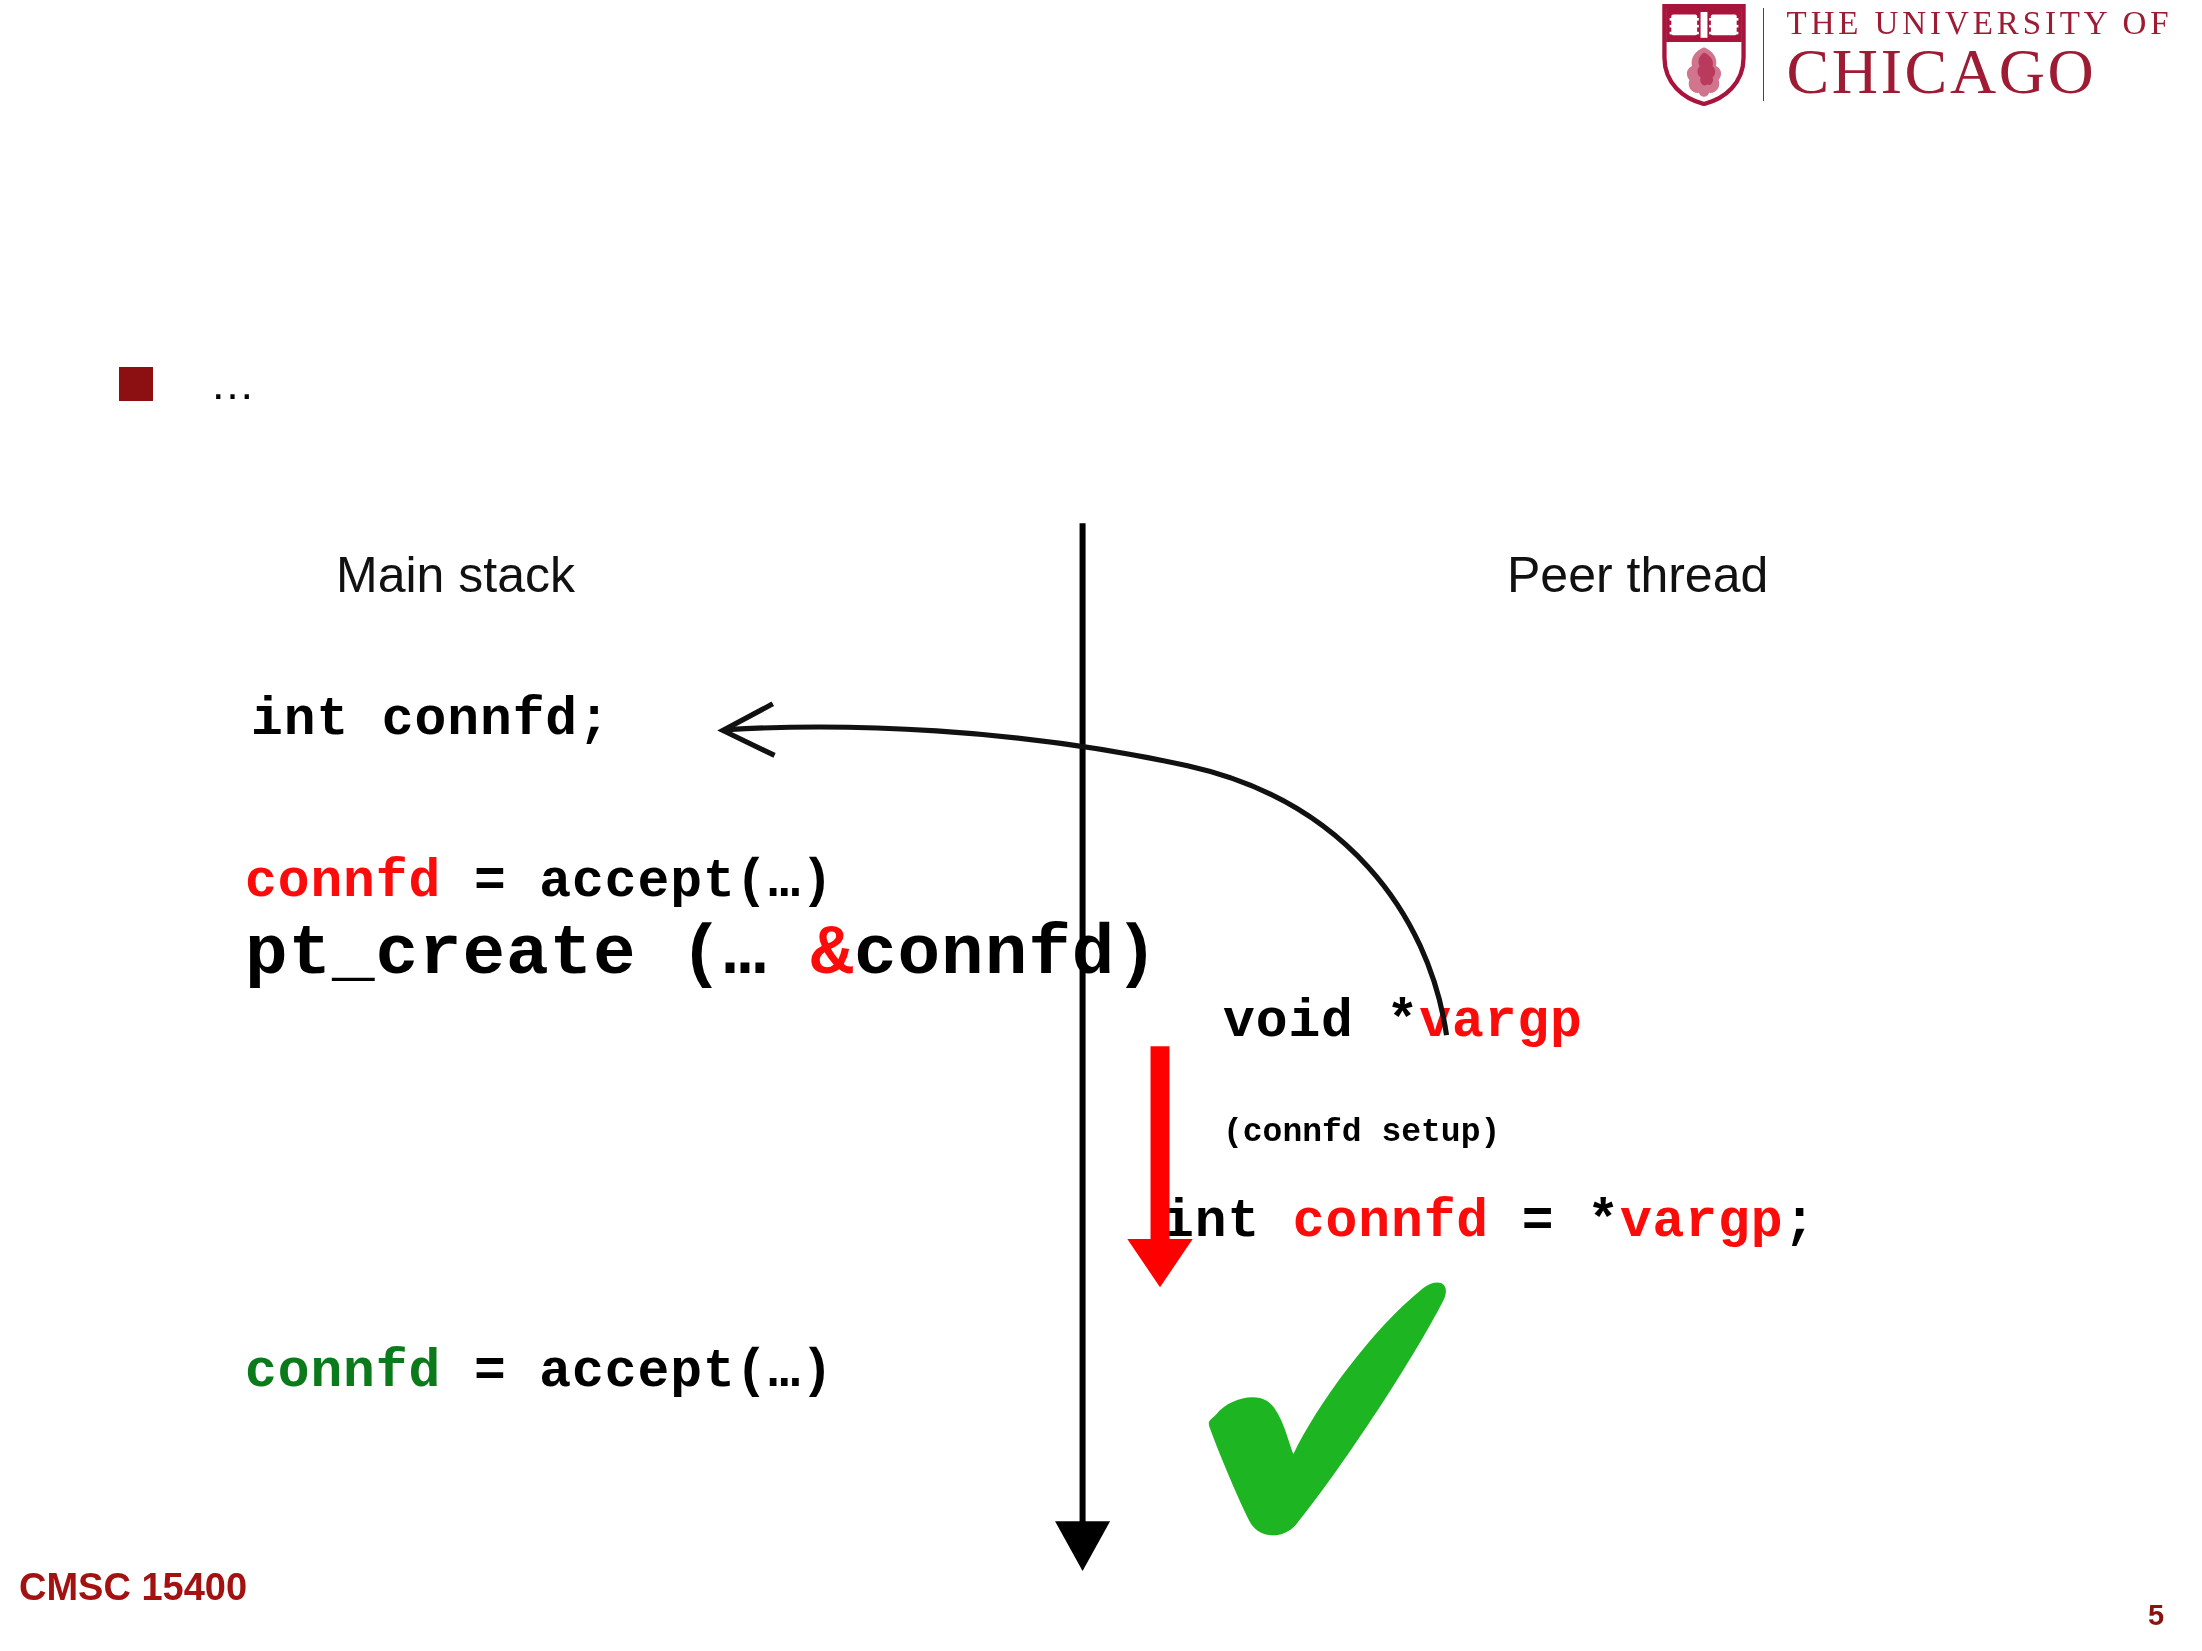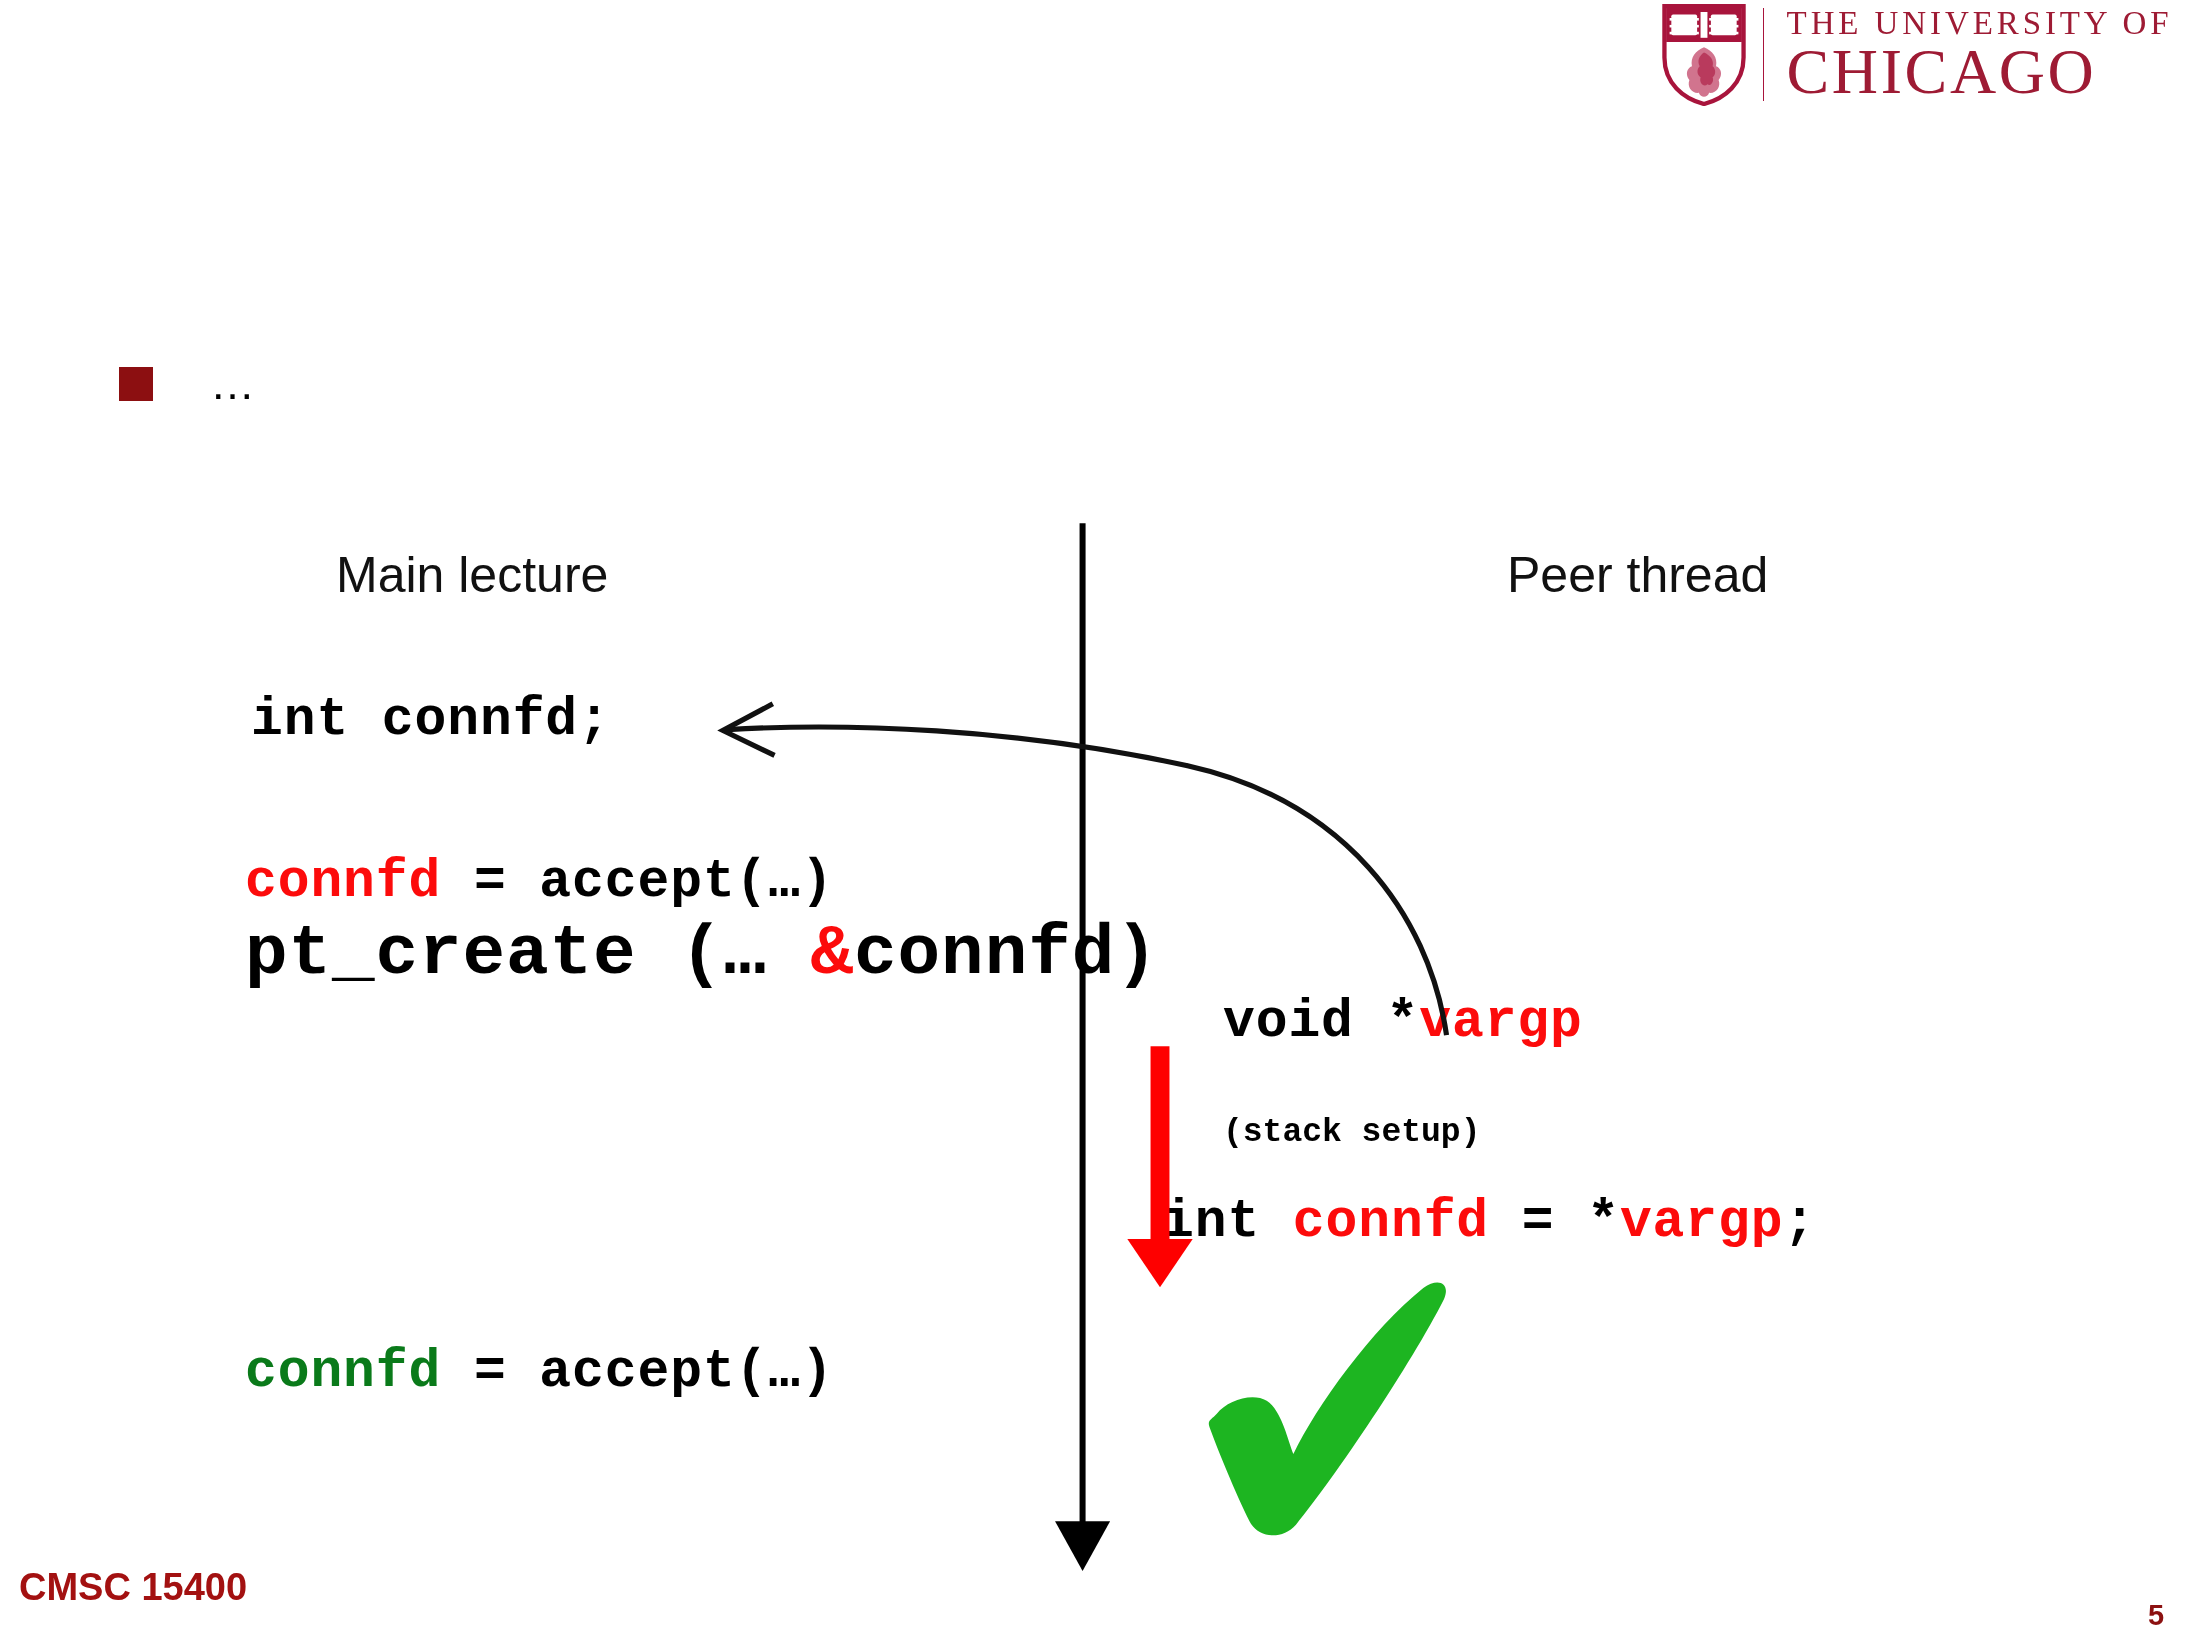--- a/index.html
+++ b/index.html
@@ -191,30 +191,30 @@
       <div id="logo-line2">CHICAGO</div>
     </div>
   </div>
 
 
   <div id="bullet-row">
     <div id="bullet-square"></div>
     <div id="bullet-text">…</div>
   </div>
 
-  <div class="thread-label" id="main-thread-label">Main lecture</div>
+  <div class="thread-label" id="main-thread-label">Main stack</div>
   <div class="thread-label" id="peer-thread-label">Peer thread</div>
 
   <div class="code" id="code-decl"><span>int connfd;</span></div>
   <div class="code" id="code-accept1"><span class="red">connfd</span><span> = accept(…)</span></div>
   <div class="code" id="code-ptcreate"><span>pt_create (… </span><span class="red">&amp;</span><span>connfd)</span></div>
   <div class="code" id="code-accept2"><span class="green">connfd</span><span> = accept(…)</span></div>
 
   <div class="code" id="code-vargp"><span>void *</span><span class="red">vargp</span></div>
-  <div class="code" id="code-stack"><span>(stack setup)</span></div>
+  <div class="code" id="code-stack"><span>(connfd setup)</span></div>
   <div class="code" id="code-assign"><span>int </span><span class="red">connfd</span><span> = *</span><span class="red">vargp</span><span>;</span></div>
 
   <svg id="timeline" viewBox="0 0 2560 1920" xmlns="http://www.w3.org/2000/svg">
 
     <g>
       <line x1="1258" y1="608" x2="1258" y2="1772" stroke="#000000" stroke-width="7"></line>
       <polygon points="1226,1768 1290,1768 1258,1826" fill="#000000"></polygon>
     </g>
 
     <g>

